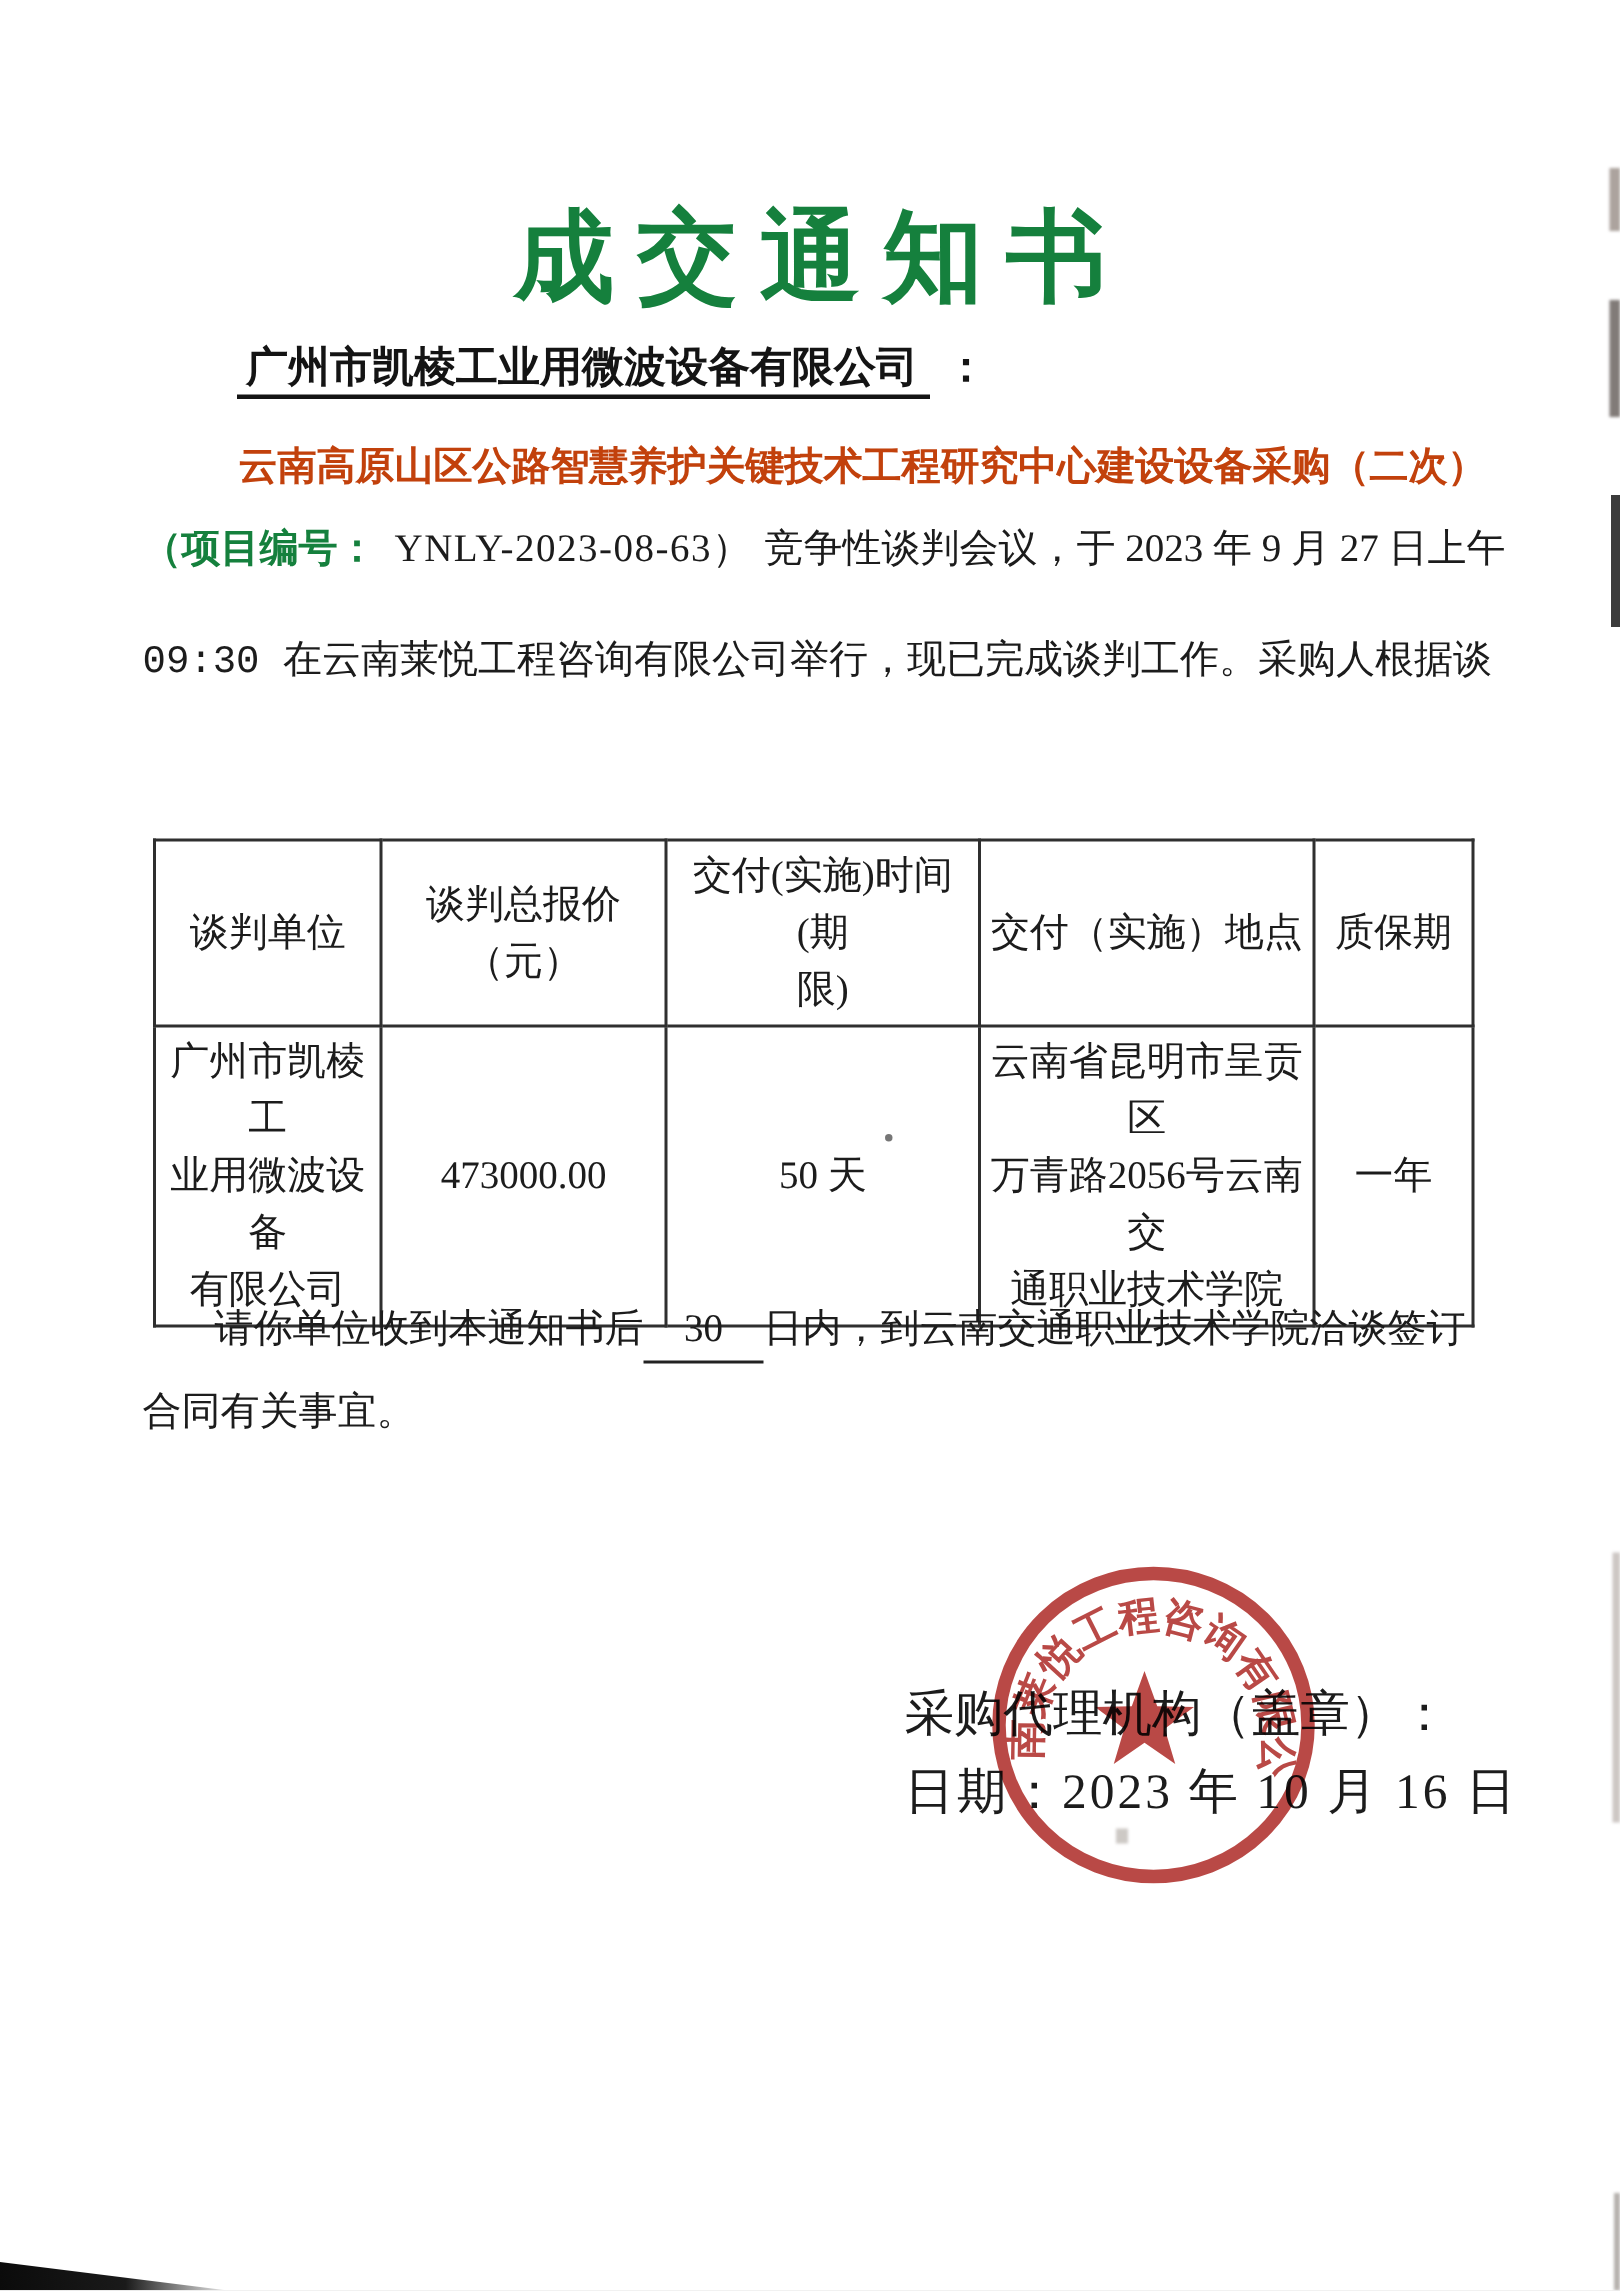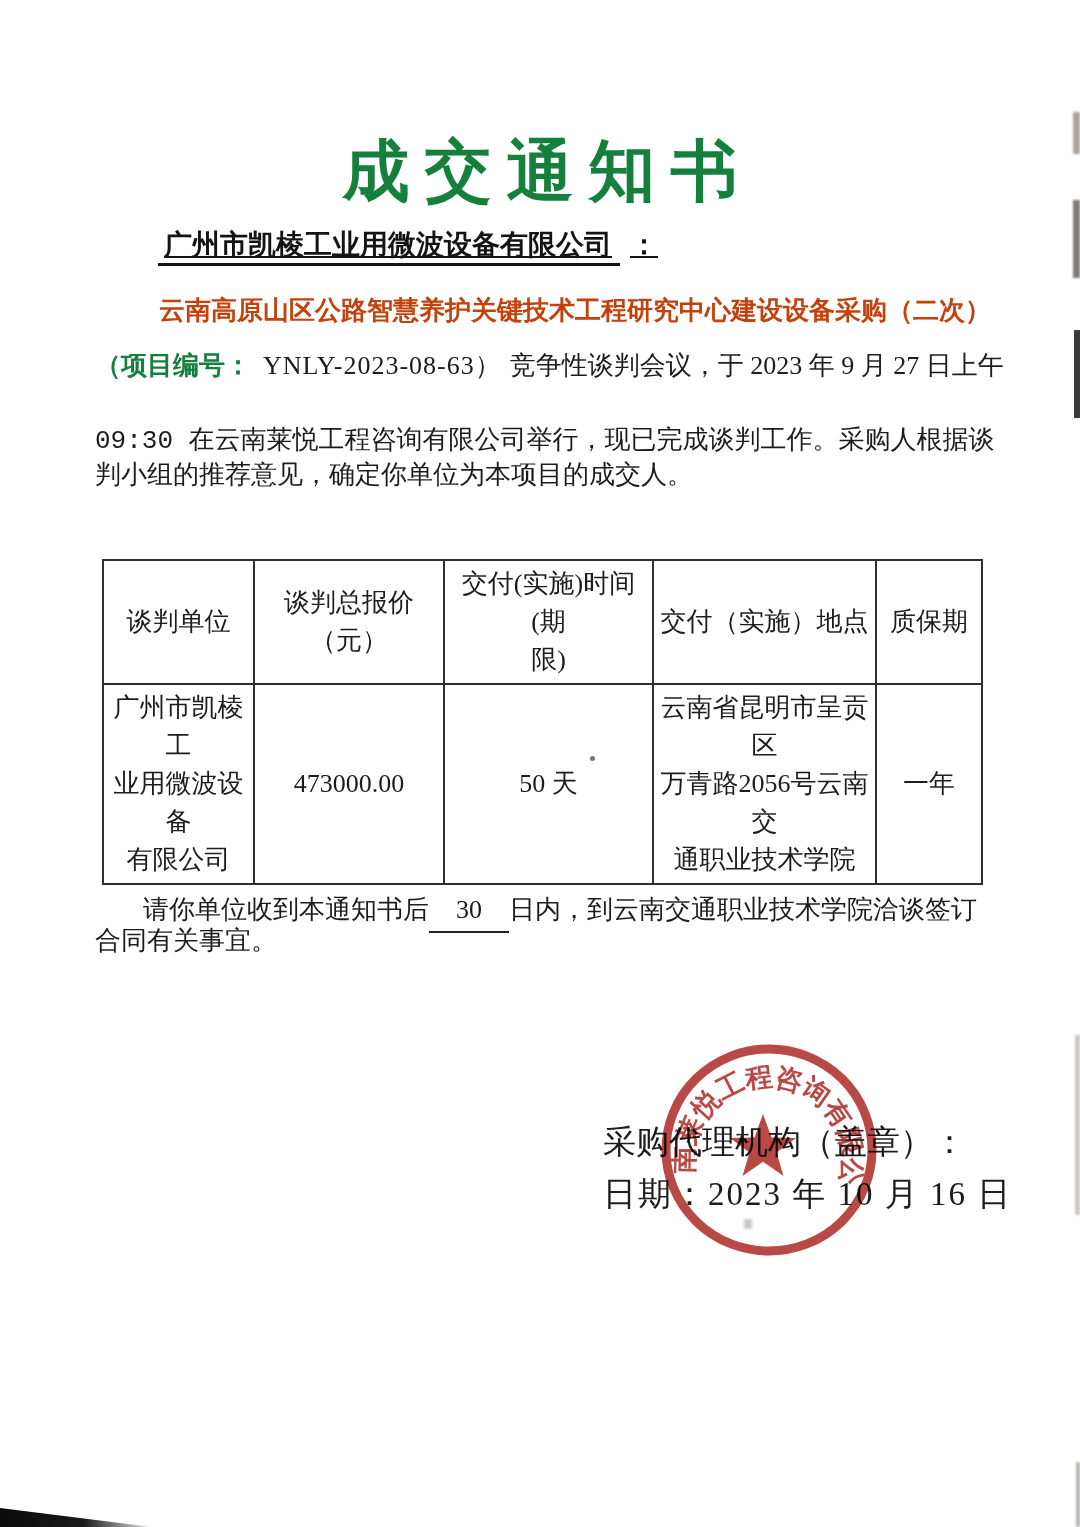--- a/index.html
+++ b/index.html
@@ -18,21 +18,20 @@
     font-size:67px;font-weight:bold;
     letter-spacing:15px;padding-left:15px;box-sizing:border-box;
     color:#15803d;
   }
   
   .addressee{
     position:absolute;top:226px;left:158px;
     font-family:"Liberation Sans","DejaVu Sans",sans-serif;
     font-weight:bold;font-size:28px;color:#141414;
     white-space:nowrap;
-    text-decoration:underline;
   }
   .addressee .uline{
     border-bottom:3px solid #141414;
     padding:0 8px 3px 6px;
   }
   .addressee .colon{margin-left:10px;}
   
   .bodyline{
     position:absolute;left:95px;width:892px;
     font-size:26px;line-height:40px;color:#1c1c1c;
@@ -66,21 +65,21 @@
     white-space:pre-line;
     line-height:38px;
   }
   .award-table tr.hdr td{height:90px;}
   .award-table tr.data td{height:134px;}
   
   .notice-1{top:866px;}
   .notice-1 .indent{padding-left:48px;}
   .days-underline{
     display:inline-block;min-width:80px;text-align:center;
-    border-bottom:2px solid #222;padding-bottom:1px;margin-top:24px;
+    border-bottom:2px solid #222;padding-bottom:1px;
   }
   .notice-2{top:921px;}
   
   .footer-line{
     position:absolute;left:603px;
     font-size:33px;color:#1c1c1c;white-space:nowrap;
   }
   .f-agency{top:1120px;}
   .f-date{top:1172px;letter-spacing:2px;}
   
@@ -114,21 +113,20 @@
 
   <div class="addressee">
     <span class="uline">广州市凯棱工业用微波设备有限公司</span><span class="colon">：</span>
   </div>
 
   <div class="bodyline bl-1">云南高原山区公路智慧养护关键技术工程研究中心建设设备采购（二次）</div>
   <div class="bodyline bl-2">
     <span class="seg-bold">（项目编号：</span><span class="seg-code">YNLY-2023-08-63）</span><span>竞争性谈判会议，于 2023 年 9 月 27 日上午</span>
   </div>
   <div class="bodyline bl-3">09:30 在云南莱悦工程咨询有限公司举行，现已完成谈判工作。采购人根据谈</div>
-  <div class="bodyline bl-4">判小组的推荐意见，确定你单位为本项目的成交人。</div>
 
   <table class="award-table">
     <colgroup>
       <col style="width:151px">
         <col style="width:190px">
         <col style="width:209px">
       <col style="width:223px">
         <col style="width:106px">
     </colgroup>
     <tbody>

